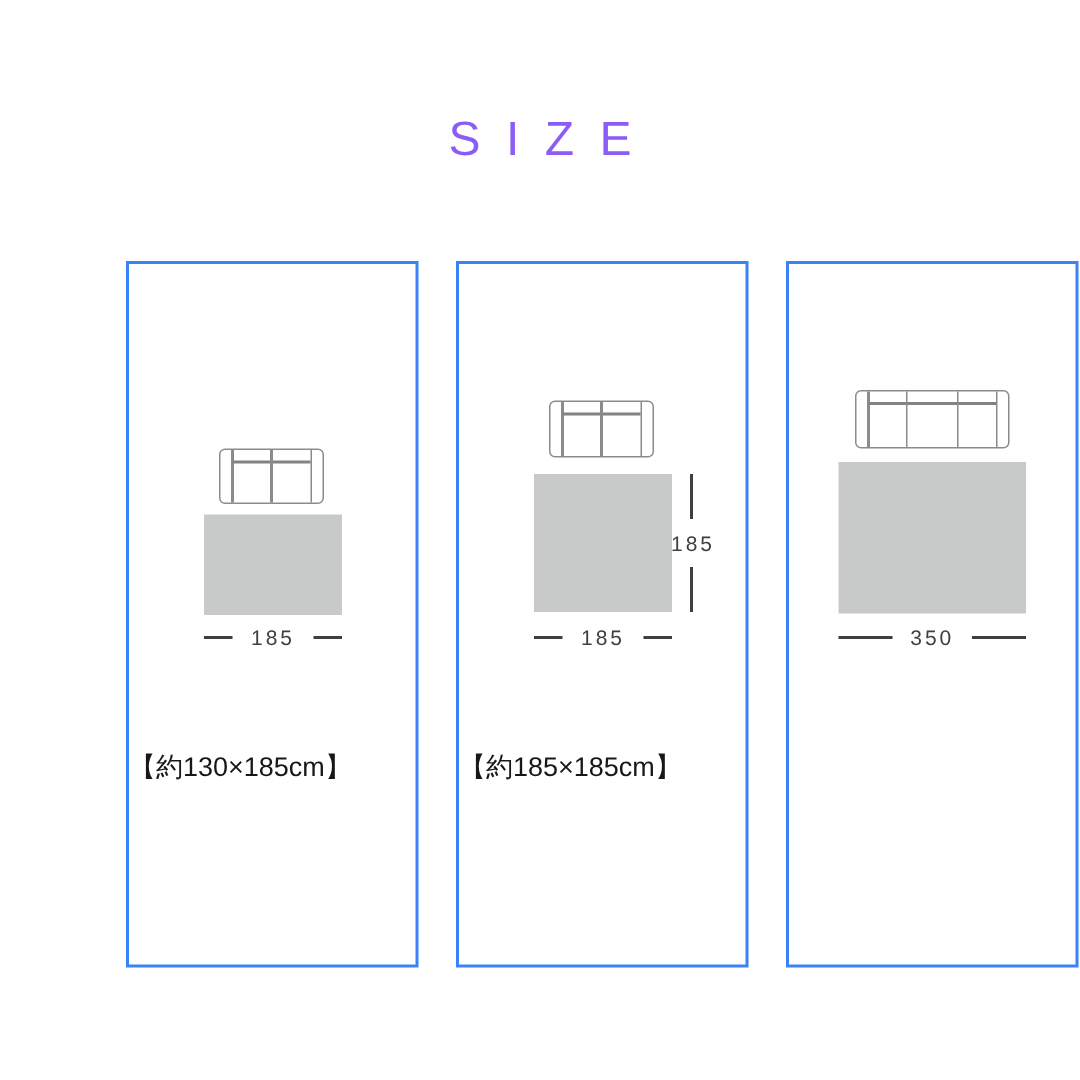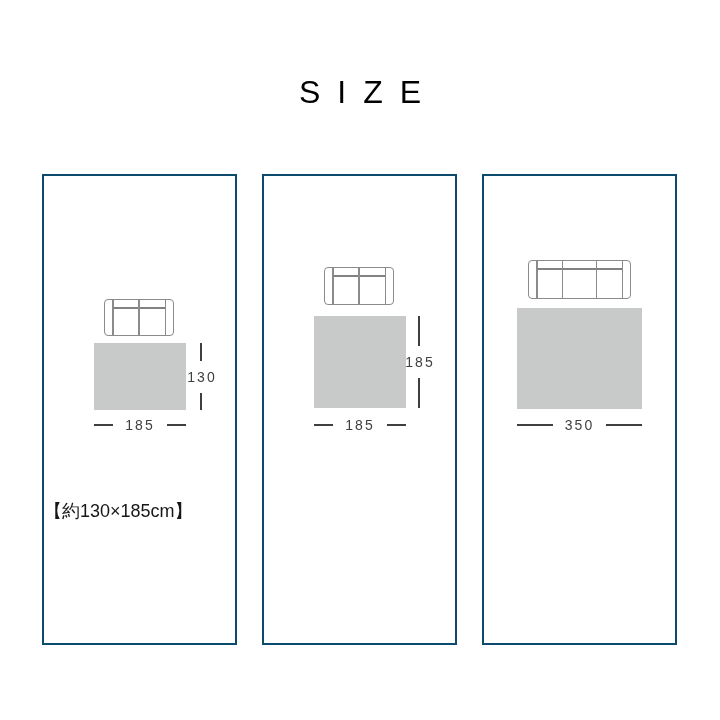--- a/index.html
+++ b/index.html
@@ -6,27 +6,27 @@
   body{
     width:720px;height:720px;background:#ffffff;position:relative;overflow:hidden;
     font-family:"Liberation Sans","DejaVu Sans",sans-serif;color:#1b1b1b;
   }
   .stage{position:absolute;inset:0;}
 
   
   .title{
     position:absolute;top:74px;left:0;width:720px;height:38px;margin:0;
     font-size:32px;font-weight:400;letter-spacing:17px;padding-left:17px;box-sizing:border-box;
-    text-align:center;color:#000000;
+    text-align:center;color:#8b5cf6;
   }
 
   
   .panel{
     position:absolute;top:174px;width:195px;height:471px;
-    border:2px solid #0c4a6e;background:#ffffff;box-sizing:border-box;
+    border:2px solid #3b82f6;background:#ffffff;box-sizing:border-box;margin-left:42px;
   }
   .panel.p1{left:42px;}
   .panel.p2{left:262px;}
   .panel.p3{left:482px;}
 
   
   .sofa{
     position:absolute;border:1.5px solid #8b8b8b;border-radius:4px;background:#ffffff;
     box-sizing:border-box;
   }
@@ -88,25 +88,20 @@
   <h1 class="title">SIZE</h1>
 
   <section class="panel p1">
     <div class="sofa">
       <span class="arm arm-l"></span>
       <span class="arm arm-r"></span>
       <span class="back"></span>
       <span class="divider d-center"></span>
     </div>
     <div class="rug"></div>
-    <div class="vdim">
-      <span class="vseg"></span>
-      <span class="dim-num">130</span>
-      <span class="vseg"></span>
-    </div>
     <div class="hdim">
       <span class="hseg"></span>
       <span class="dim-num">185</span>
       <span class="hseg"></span>
     </div>
     <div class="caption">【約130×185cm】</div>
   </section>
 
   <section class="panel p2">
     <div class="sofa">
@@ -119,20 +114,21 @@
     <div class="vdim">
       <span class="vseg"></span>
       <span class="dim-num">185</span>
       <span class="vseg"></span>
     </div>
     <div class="hdim">
       <span class="hseg"></span>
       <span class="dim-num">185</span>
       <span class="hseg"></span>
     </div>
+    <div class="caption">【約185×185cm】</div>
   </section>
 
   <section class="panel p3">
     <div class="sofa">
       <span class="arm arm-l"></span>
       <span class="arm arm-r"></span>
       <span class="back"></span>
       <span class="divider d-third1"></span>
       <span class="divider d-third2"></span>
     </div>

